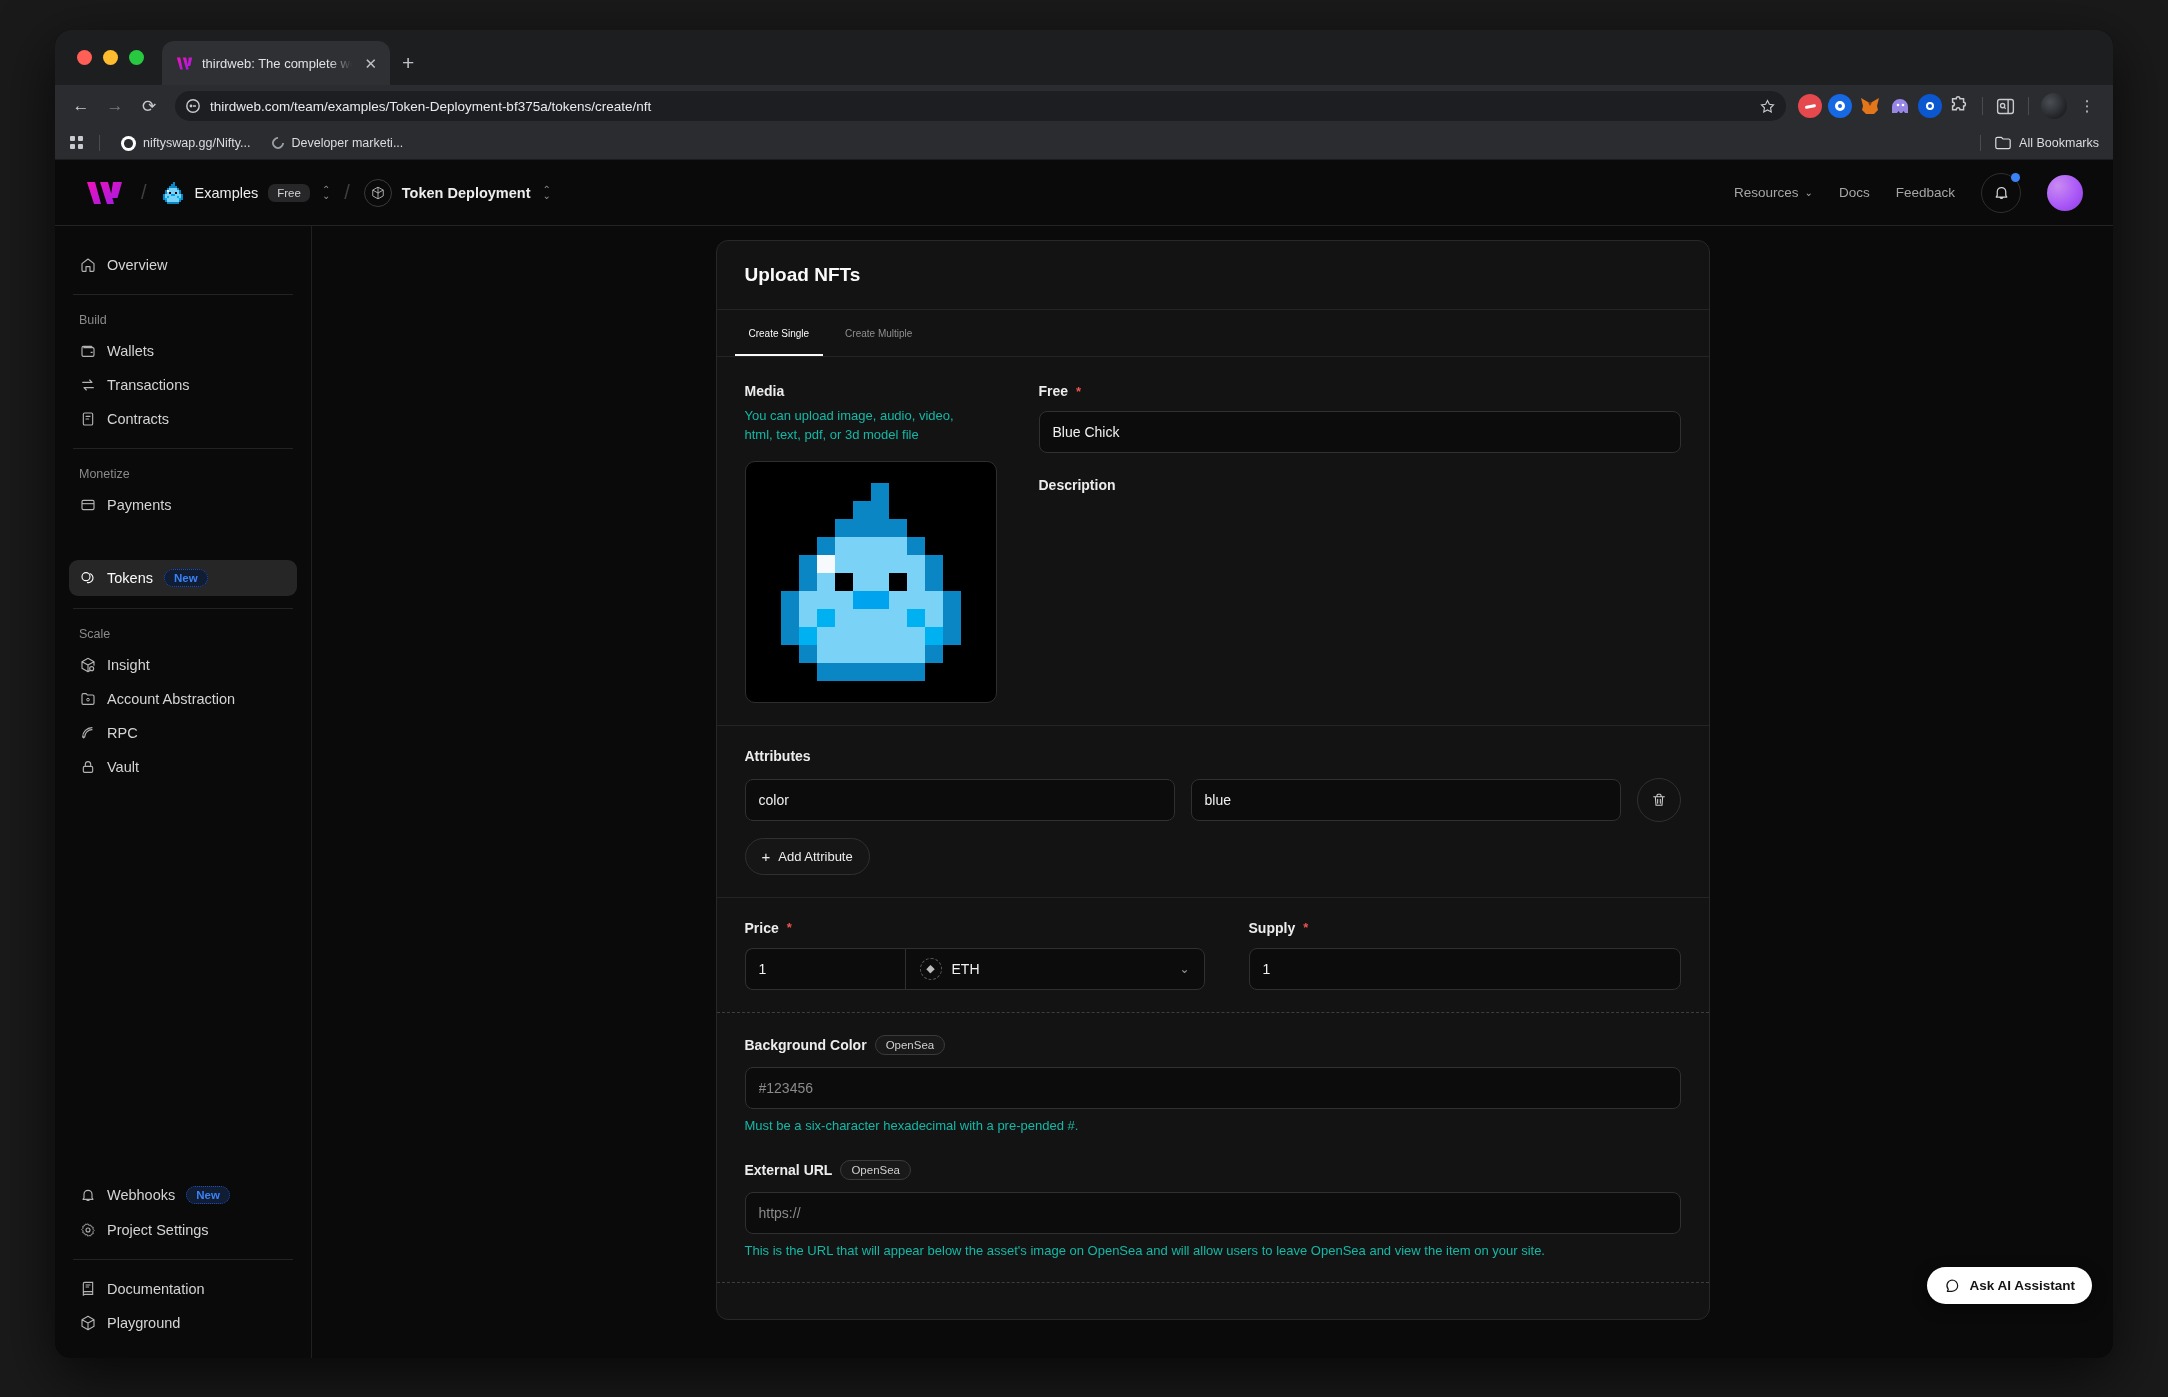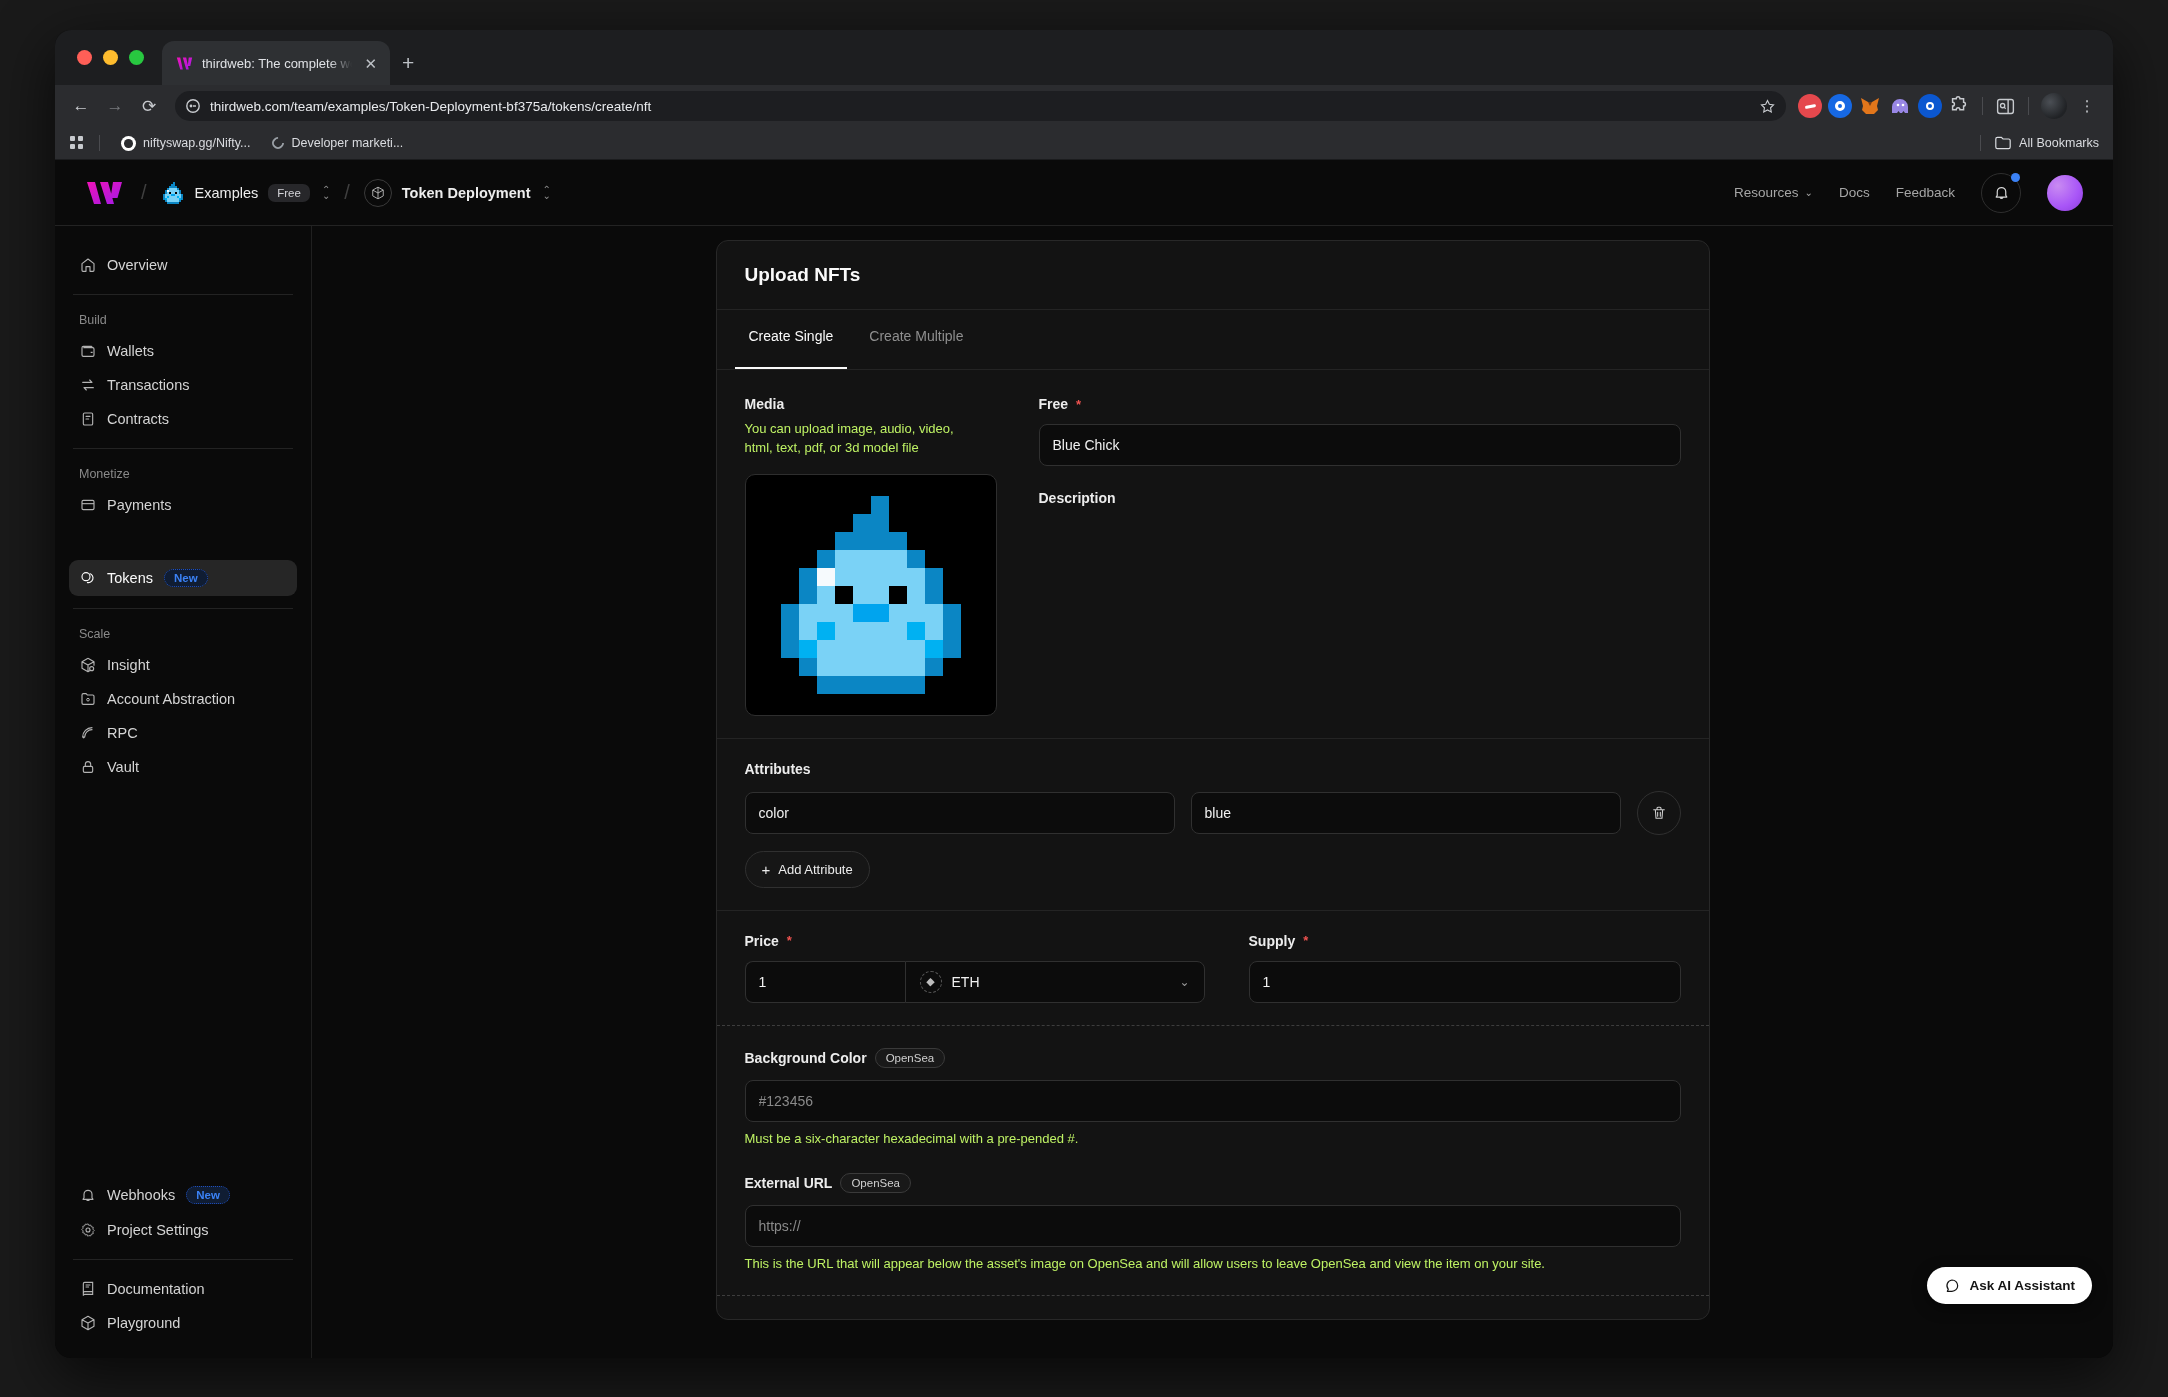--- a/index.html
+++ b/index.html
@@ -65,29 +65,29 @@
   .side-label { color:#8a8a8a; font-size:12.5px; padding:6px 10px 7px; }
   .badge-new { font-size:11.5px; font-weight:700; padding:2px 9px; border-radius:9px; border:1px dotted #1e4fbf; }
   .side-spacer { flex:1; }
 
   .main { flex:1; position:relative; overflow:hidden; }
   .card { position:absolute; left:50%; transform:translateX(-50%); top:14px; width:994px; height:1080px;
     background:#131313; border:1px solid #282828; border-radius:12px; overflow:hidden; }
   .card-header { padding:23px 28px; border-bottom:1px solid #242424; }
   .card-title { color:#fafafa; font-size:19px; font-weight:700; }
   .tabrow { display:flex; gap:8px; padding:0 18px; border-bottom:1px solid #242424; }
-  .ftab { padding:18px 14px 23px; font-size:14px; color:#8f8f8f; border-bottom:2px solid transparent; }
+  .ftab { padding:18px 14px 15px; font-size:10px; color:#8f8f8f; border-bottom:2px solid transparent; }
   .ftab.active { color:#fafafa; border-bottom-color:#fafafa; }
 
   .sec { padding:22px 28px; }
   .sec + .sec { border-top:1px solid #242424; }
   .sec.dashed-top { border-top:1px dashed #3d3d3d; }
   .flabel { color:#ececec; font-size:14px; font-weight:600; display:flex; align-items:center; gap:8px; }
   .req { color:#ef5350; font-size:13px; }
-  .hint { color:#bef264; font-size:13px; line-height:1.45; }
+  .hint { color:#14b8a6; font-size:13px; line-height:1.45; }
   .tinput { width:100%; background:#0c0c0c; border:1px solid #303030; border-radius:8px; height:42px; padding:0 13px;
     color:#f1f1f1; font-size:14px; font-family:"Liberation Sans",sans-serif; outline:none; }
   .tinput::placeholder, textarea::placeholder { color:#8a8a8a; }
   textarea.tinput { height:212px; padding:11px 13px; resize:none; line-height:1.4; }
 
   .media-grid { display:flex; gap:42px; }
   .media-col { width:252px; flex:none; }
   .media-box { margin-top:16px; width:252px; height:242px; background:#000; border:1px solid #2e2e2e; border-radius:10px;
     display:flex; align-items:center; justify-content:center; }
   .right-col { flex:1; min-width:0; }

